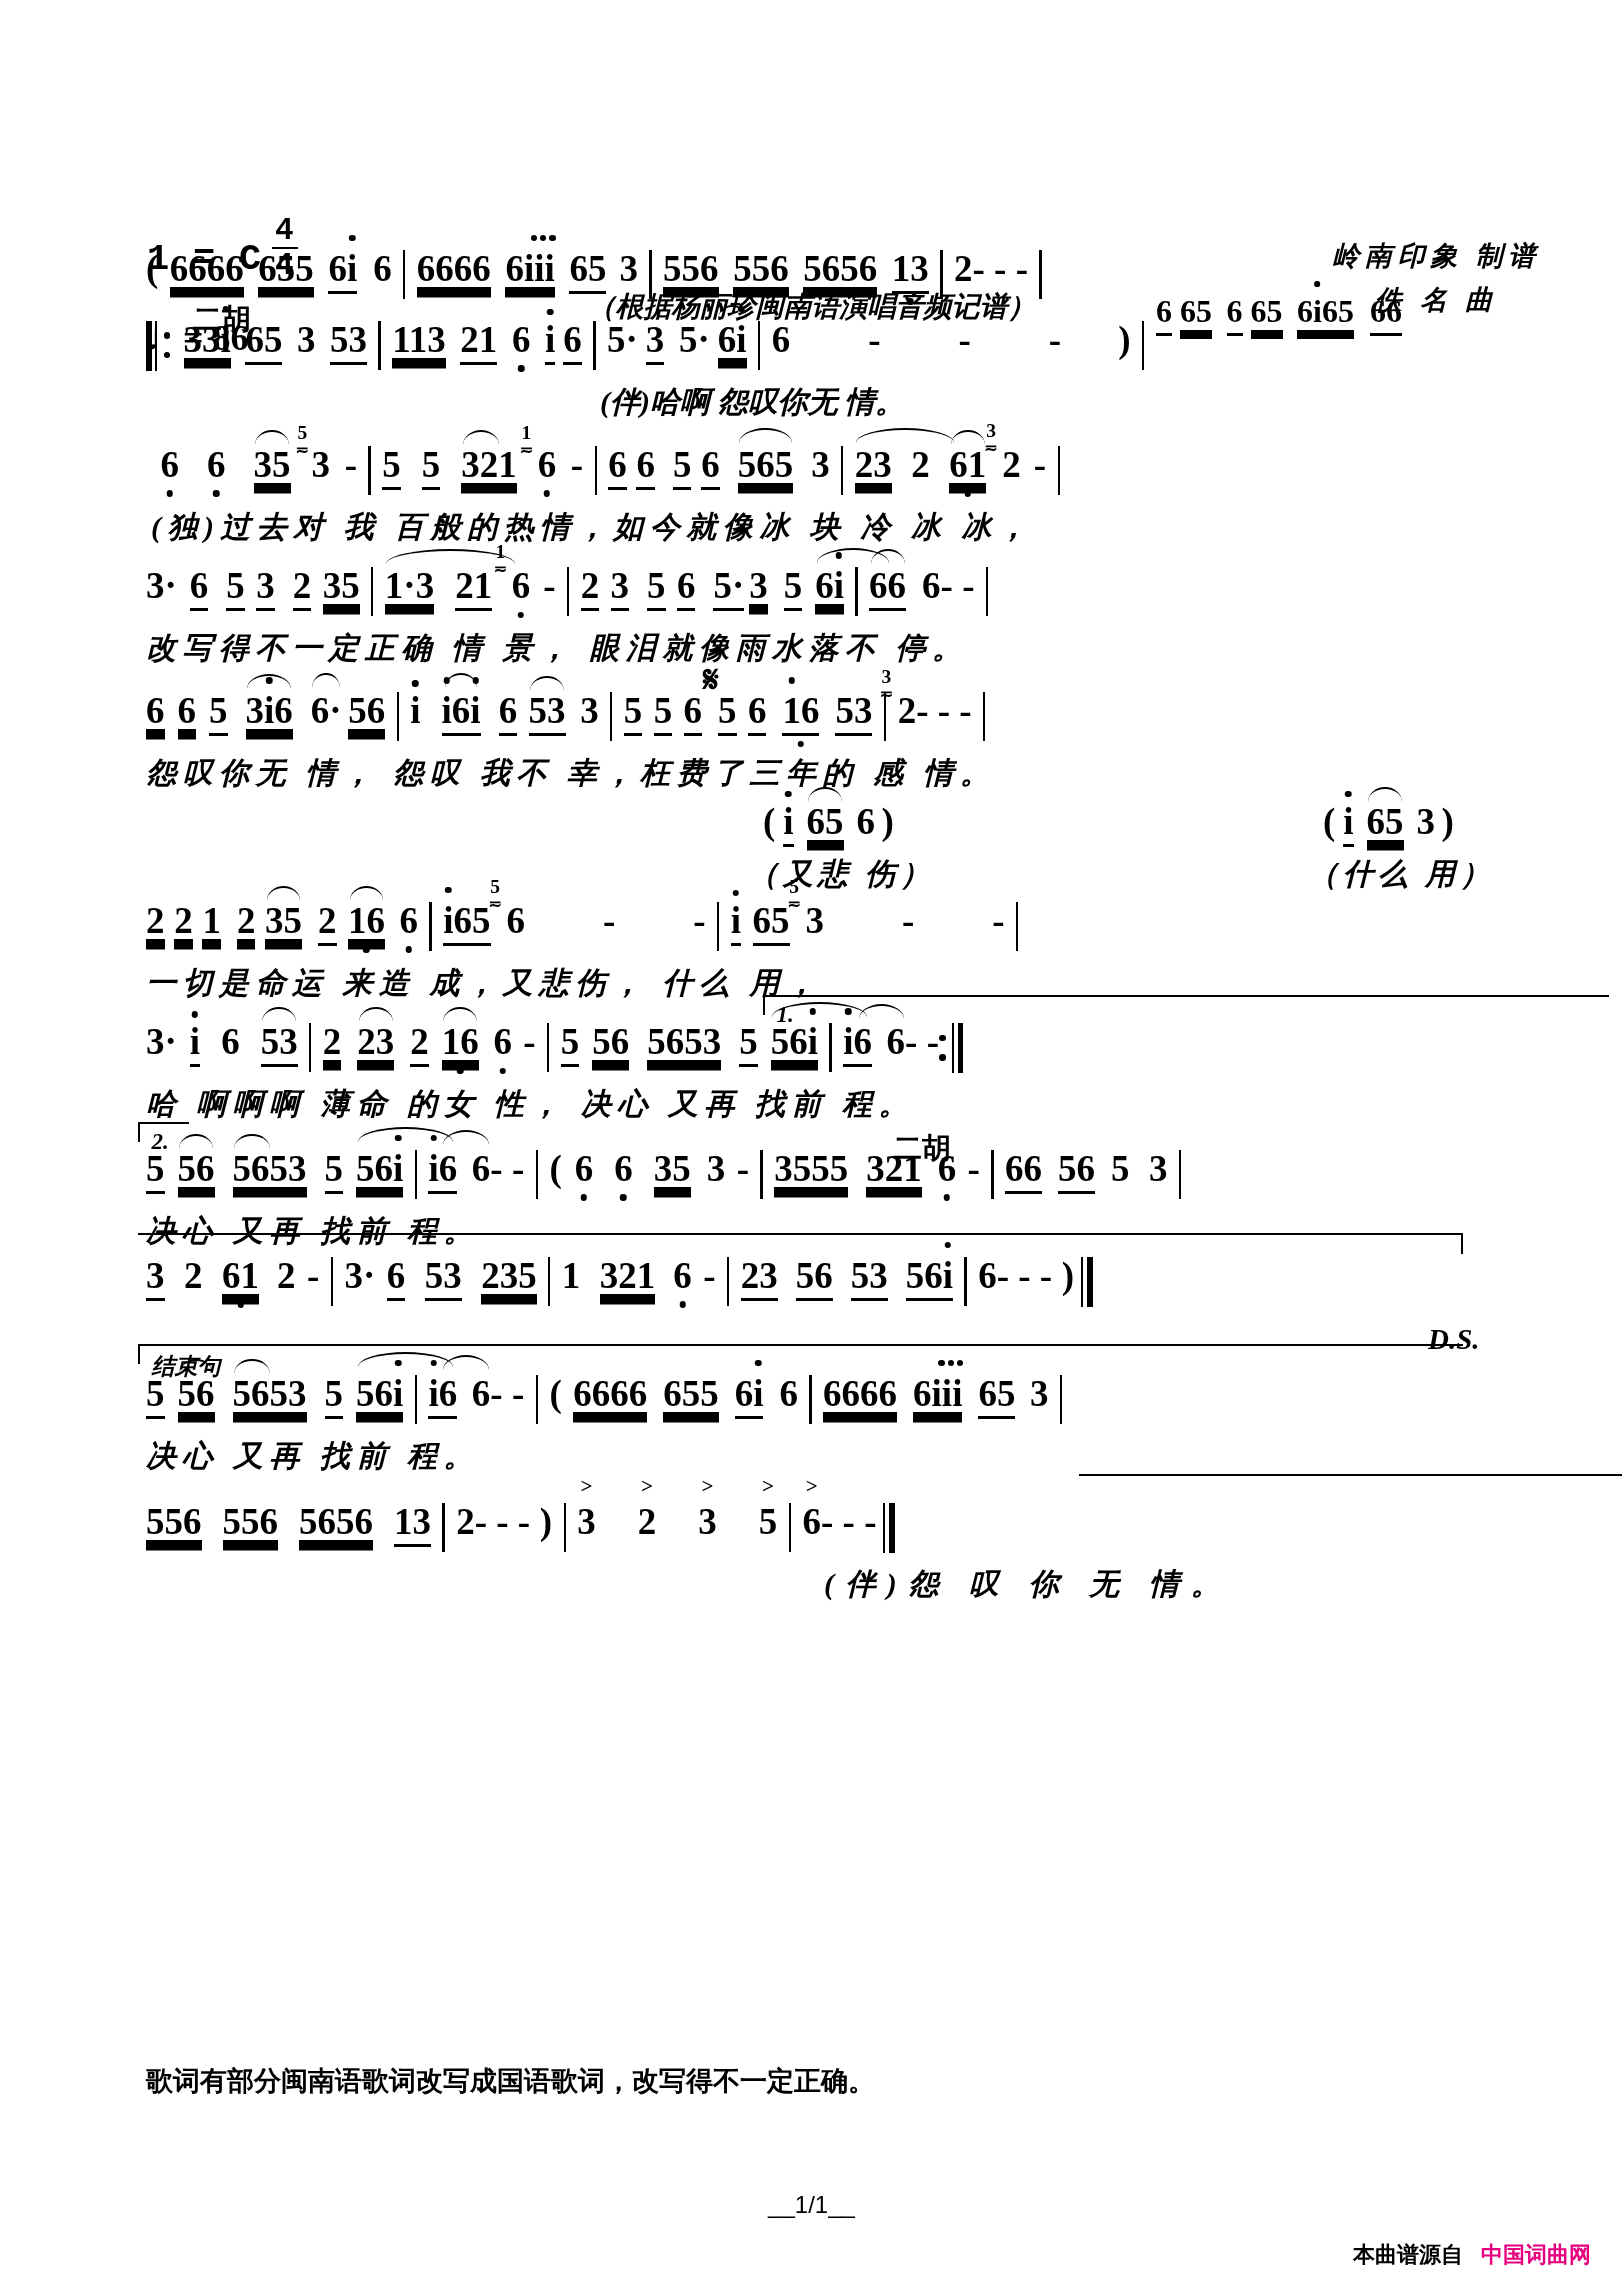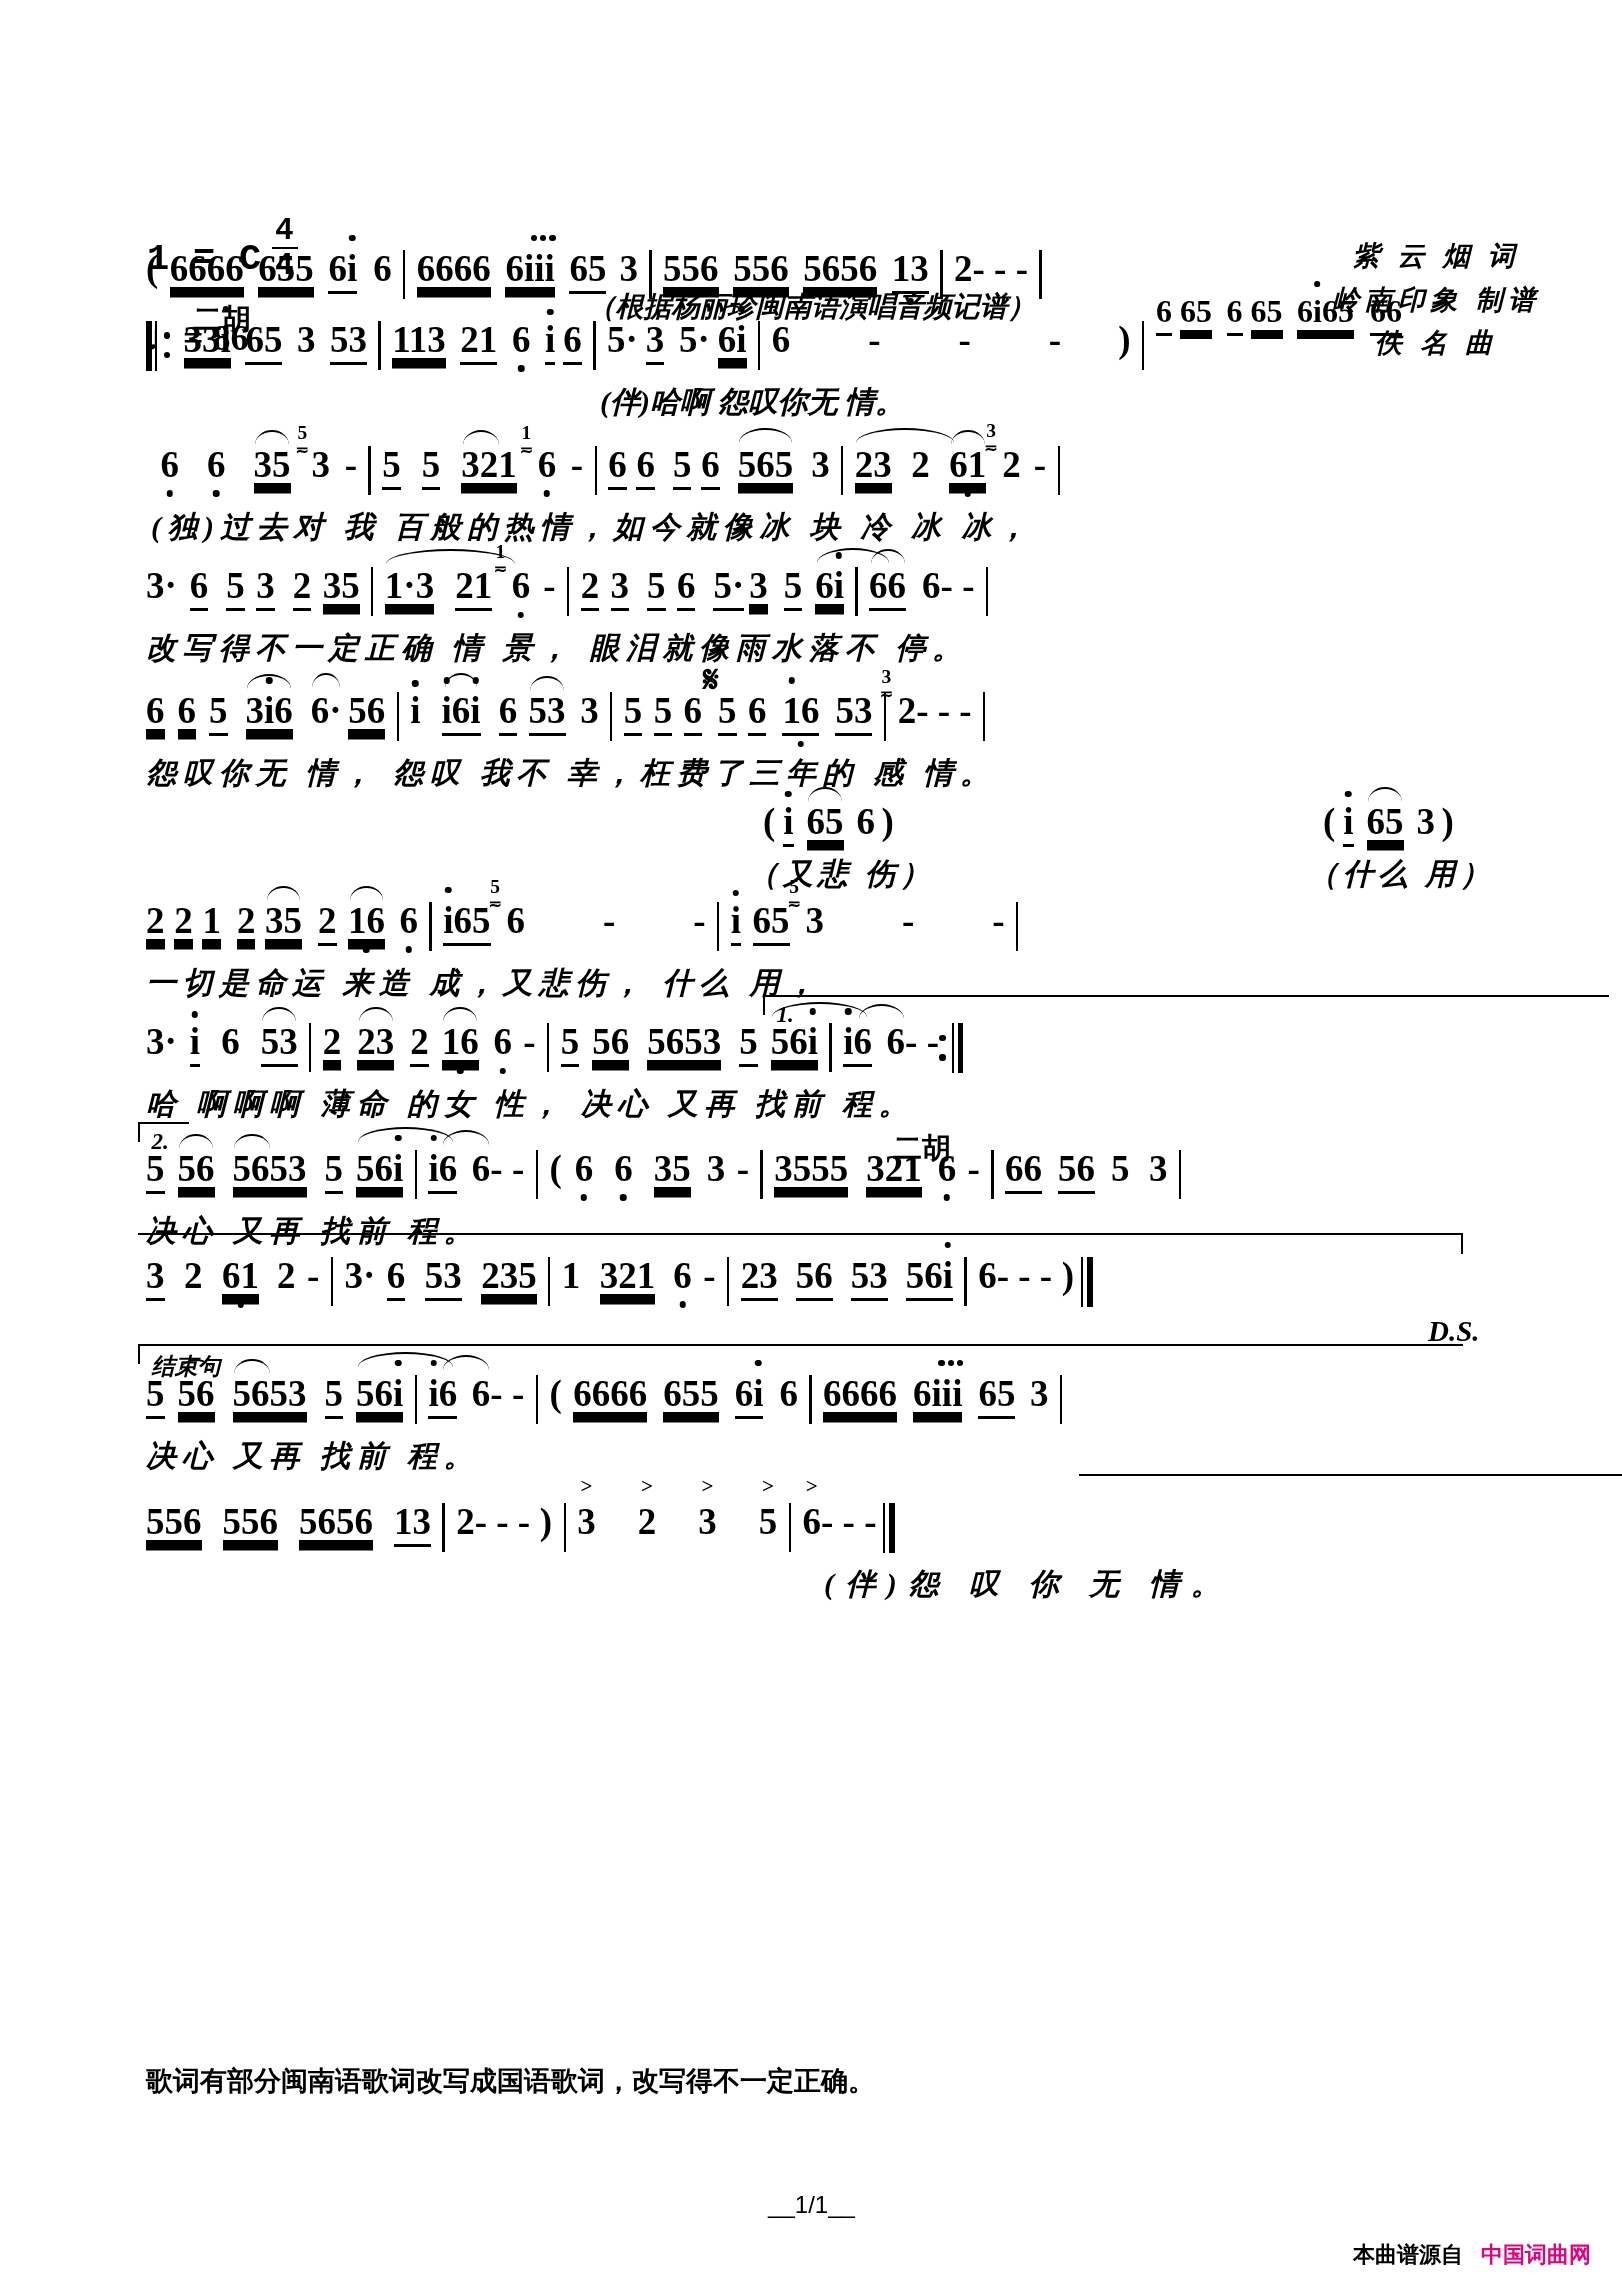--- a/index.html
+++ b/index.html
@@ -112,21 +112,20 @@
 
   <div class="hdr">
     <div class="keysig">
       <span>1 = C</span><span class="frac"><span class="num">4</span><span class="den">4</span></span>
     </div>
     <div class="tempo">
       <span class="nt">♩</span><span>= 86</span>
     </div>
     <div class="subtitle">（根据杨丽珍闽南语演唱音频记谱）</div>
     <div class="credits">
-      <div>紫 云 烟 词</div>
       <div>岭南印象 制谱</div>
       <div>佚    名 曲</div>
     </div>
   </div>
 
   <div class="sys" style="margin-left:146px;margin-top:6.5px;">
     <div class="nrow">
       <span class="paren">(</span><span class="sp" style="width:11.4px"></span>
       <span class="n"><span class="gl b2">6666</span></span><span class="sp" style="width:14.6px"></span>
       <span class="n"><span class="gl b2">655</span></span><span class="sp" style="width:14.6px"></span>
@@ -434,21 +433,21 @@
       <span class="bar"></span>
       <span class="n"><span class="gl b1">23</span></span><span class="sp" style="width:18px"></span>
       <span class="n"><span class="gl b1">56</span></span><span class="sp" style="width:18px"></span>
       <span class="n"><span class="gl b1">53</span></span><span class="sp" style="width:18px"></span>
       <span class="n"><span class="gl b1">56<span style="position:relative">i<i style="position:absolute;left:50%;top:-13px;width:6.5px;height:6.5px;border-radius:50%;background:#000;transform:translateX(-50%)"></i></span></span></span>
       <span class="bar"></span>
       <span class="n"><span class="gl">6</span></span><span class="dash">- - -</span><span class="sp" style="width:9.7px"></span>
       <span class="paren">)</span><span class="sp" style="width:6.5px"></span>
       <span class="fine-bar"></span>
     </div>
-    <div class="ds" style="left:1282px;top:58px;">D.S.</div>
+    <div class="ds" style="left:1282px;top:66px;">D.S.</div>
   </div>
 
   <div class="sys" style="margin-left:146px;margin-top:58px;">
     <div class="endbr" style="left:-8px;top:-31px;width:1323px;">
       <span style="font-style:italic;">结束句</span>
     </div>
     <div class="nrow">
       <span class="n"><span class="gl b1">5</span></span><span class="sp" style="width:13px"></span>
       <span class="n" style="position:relative"><span class="slur" style="left:1.6px;right:1.6px;top:-16px;"></span><span class="gl b2">56</span></span><span class="sp" style="width:18px"></span>
       <span class="n" style="position:relative"><span class="slur" style="left:1.6px;right:37px;top:-16px;"></span><span class="gl b2">5653</span></span><span class="sp" style="width:18px"></span>

